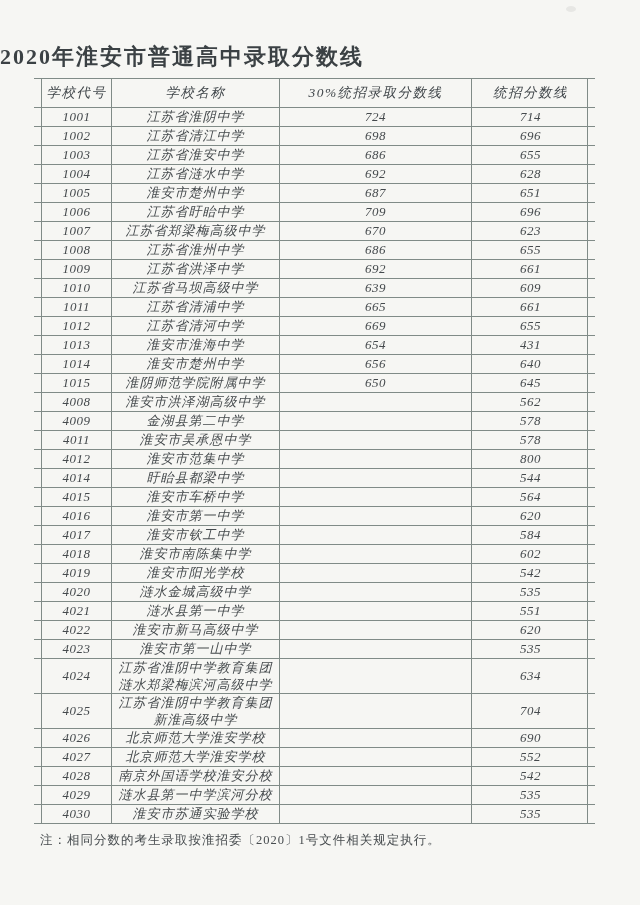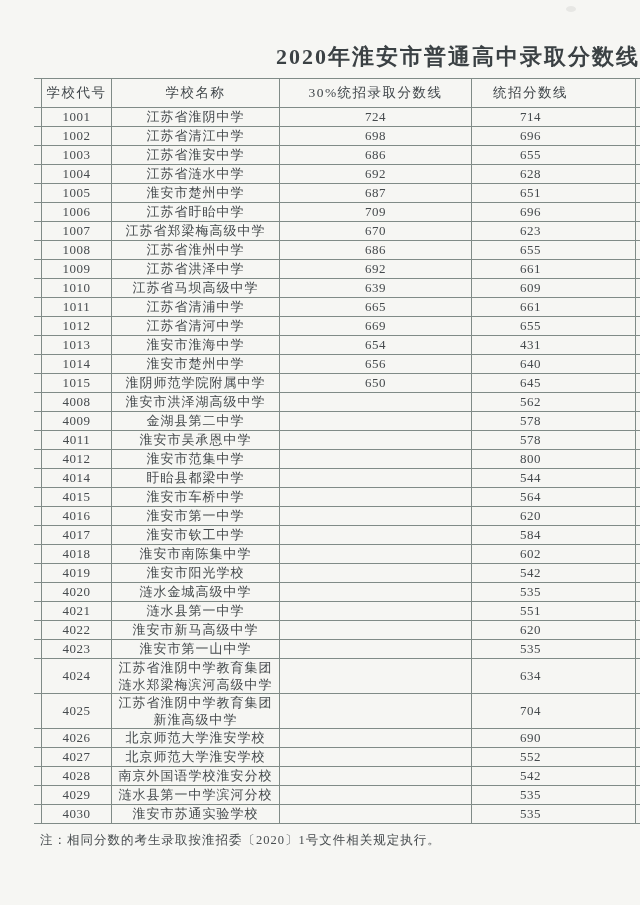--- a/index.html
+++ b/index.html
@@ -13,32 +13,33 @@
     background:var(--paper);
     font-family:"Liberation Serif","DejaVu Serif",serif;
     color:var(--ink);
     position:relative;
     overflow:hidden;
   }
   .page{position:absolute;inset:0;}
   .doc-title{
     position:absolute;
     top:42px;left:0;width:100%;
-    text-align:right;
+    text-align:left;
     font-size:22px;
     font-weight:600;
     letter-spacing:2px;
     color:#3b4144;
   }
   .score-table{
     position:absolute;
     left:41px;top:78px;
-    width:595px;
+    width:547px;
     border-left:1px solid var(--line);
     border-right:1px solid var(--line);
+    font-style:italic;
   }
   .trow{
     position:relative;
     display:grid;
     grid-template-columns:69px 168px 192px 118px;
     align-items:stretch;
   }
   
   .trow::after{
     content:"";

